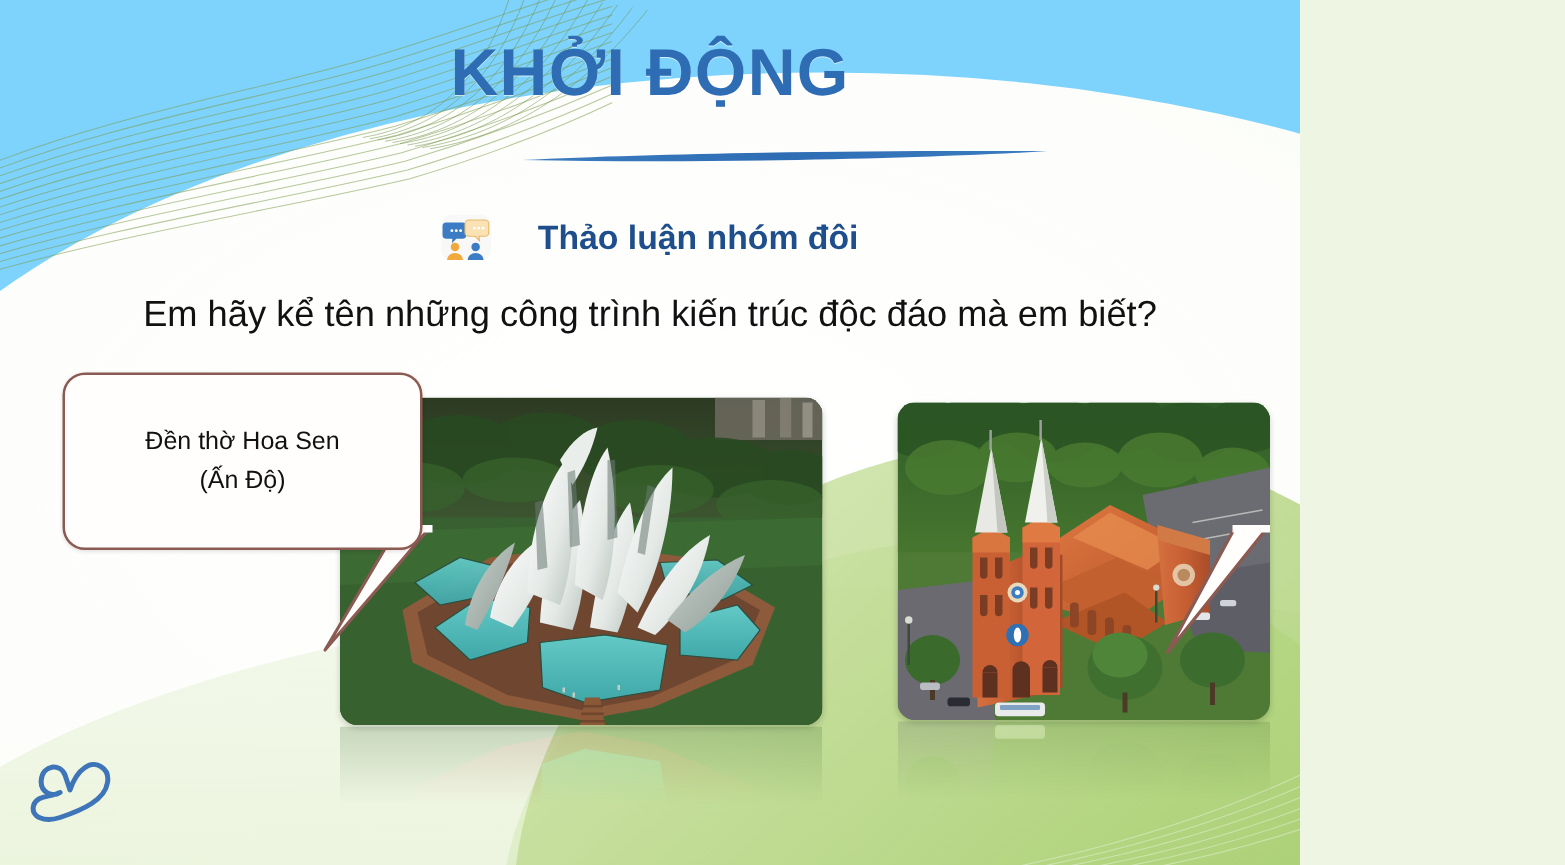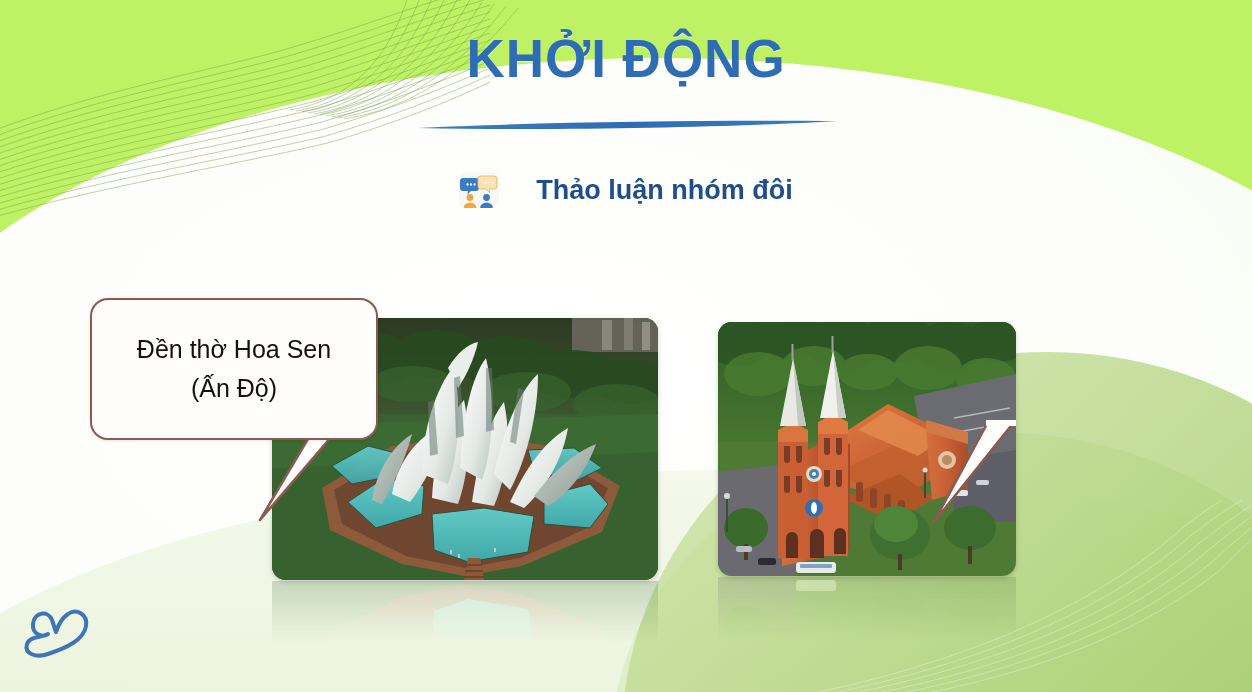--- a/index.html
+++ b/index.html
@@ -2,22 +2,22 @@
 <html><head>
 <meta charset="utf-8">
 <style>
   html,body{margin:0;padding:0;}
   body{
     width:1252px;height:692px;overflow:hidden;
     font-family:"Liberation Sans","DejaVu Sans",sans-serif;
     background:#eef6e3;
   }
   #slide{
-    position:relative;width:1252px;height:692px;overflow:hidden;
-    background:#bef264;
+    position:relative;width:1040px;height:692px;overflow:hidden;
+    background:#7dd3fc;
   }
   
   .bg-layer{position:absolute;inset:0;pointer-events:none;}
   .bg-white-ellipse{
     position:absolute;
     left:-160px;top:58px;width:1640px;height:860px;
     border-radius:50%;
     background:radial-gradient(ellipse at 42% 38%, #ffffff 0%, #fdfefb 46%, #f7fbf1 72%, #f2f8e8 100%);
   }
   .bg-bottom-green{
@@ -81,21 +81,21 @@
   #reflect-cathedral{left:718px;top:577px;width:298px;height:80px;}
   .reflect > svg{transform:scaleY(-1);transform-origin:center;}
   
   .callout{
     position:absolute;background:#fffefc;
     border:2.5px solid #8B5A52;border-radius:18px;
     display:flex;flex-direction:column;align-items:center;justify-content:center;
     text-align:center;color:#111;z-index:6;
     box-shadow:0 1px 3px rgba(0,0,0,.10);
   }
-  #callout-left{left:50px;top:298px;width:284px;height:138px;font-size:25px;line-height:1.55;margin-left:40px;}
+  #callout-left{left:50px;top:298px;width:284px;height:138px;font-size:20px;line-height:1.55;}
   #callout-right{left:986px;top:300px;width:180px;height:140px;font-size:25px;line-height:1.6;}
   .callout-line{display:block;}
   .tail{position:absolute;z-index:5;pointer-events:none;}
   #tail-left{left:240px;top:420px;width:150px;height:110px;}
   #tail-right{left:930px;top:420px;width:130px;height:110px;}
   
   .logo{position:absolute;left:22px;top:604px;width:76px;height:56px;}
 </style>
 </head>
 <body>
@@ -184,20 +184,21 @@
 
       <circle cx="11" cy="25.5" r="3.4" fill="#F2A93B"></circle>
       <path d="M4.6 36 a6.4 5.6 0 0 1 12.8 0 z" fill="#F2A93B"></path>
 
       <circle cx="27.5" cy="25.5" r="3.4" fill="#3C7CC4"></circle>
       <path d="M21.1 36 a6.4 5.6 0 0 1 12.8 0 z" fill="#3C7CC4"></path>
     </svg>
     <span class="subtitle-text">Thảo luận nhóm đôi</span>
   </div>
 
+  <div class="question">Em hãy kể tên những công trình kiến trúc độc đáo mà em biết?</div>
 
   <div class="photo" id="photo-lotus">
     <svg width="386" height="262" viewBox="0 0 386 262" preserveAspectRatio="none">
       <defs>
         <linearGradient id="skyG" x1="0" y1="0" x2="0" y2="1">
           <stop offset="0%" stop-color="#2c3a22"></stop>
             <stop offset="100%" stop-color="#3c5530"></stop>
         </linearGradient>
         <linearGradient id="lawnG" x1="0" y1="0" x2="0" y2="1">
           <stop offset="0%" stop-color="#3f6b36"></stop>

